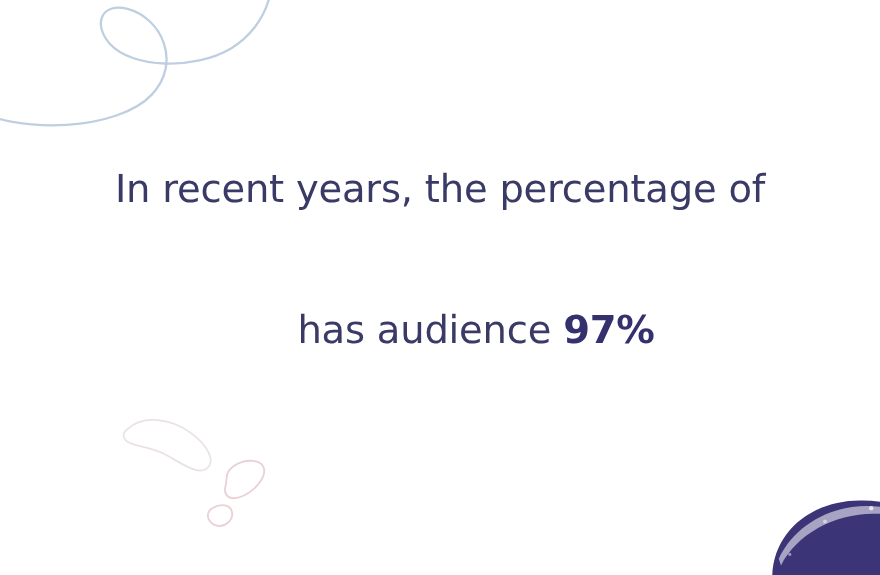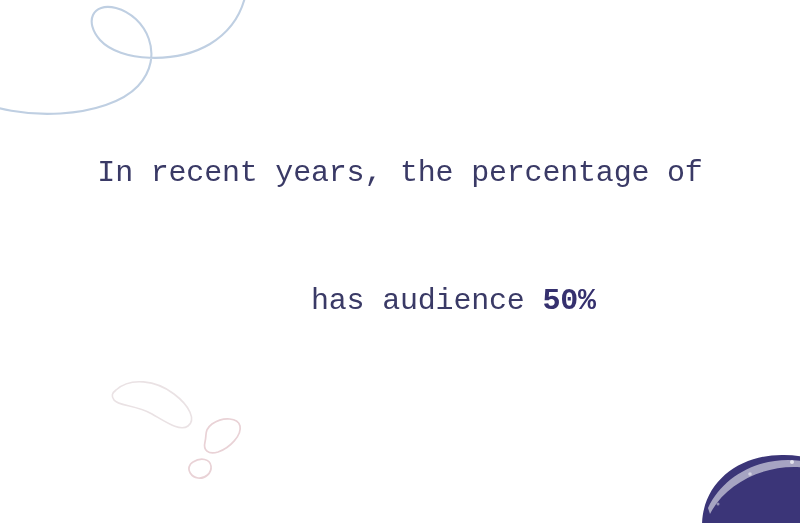--- a/index.html
+++ b/index.html
@@ -59,27 +59,26 @@
     display: flex;
     flex-direction: column;
     align-items: center;
     justify-content: center;
     padding-top: 14px;
     box-sizing: border-box;
   }
 
   .quote-line {
     color: #3a3a66;
-    font-size: 30px;
+    font-size: 35px;
     line-height: 64px;
     letter-spacing: -0.2px;
     font-weight: 400;
     white-space: pre;
     text-align: center;
-    font-family: Liberation Mono, monospace;
   }
 
   .quote-line .hl {
     font-weight: 700;
     color: #35306e;
   }
 </style>
 </head>
 <body>
 
@@ -107,17 +106,17 @@
              C 150 26, 130 19, 106 19 C 70 19, 36 38, 22 66 Z" fill="#ffffff" opacity="0.55"></path>
     <circle cx="104" cy="14" r="2" fill="#ffffff" opacity="0.7"></circle>
     <circle cx="130" cy="19" r="1.6" fill="#ffffff" opacity="0.6"></circle>
     <circle cx="62" cy="26" r="1.8" fill="#ffffff" opacity="0.5"></circle>
     <circle cx="30" cy="56" r="1.5" fill="#ffffff" opacity="0.45"></circle>
   </svg>
 
   <div id="quote-block">
     <div class="quote-line">In recent years, the percentage of</div>
     <div class="quote-line">
-      <span>has audience </span><span class="hl">50%</span>
+      <span>has audience </span><span class="hl">97%</span>
     </div>
   </div>
 
 </div>
 
 </body></html>

